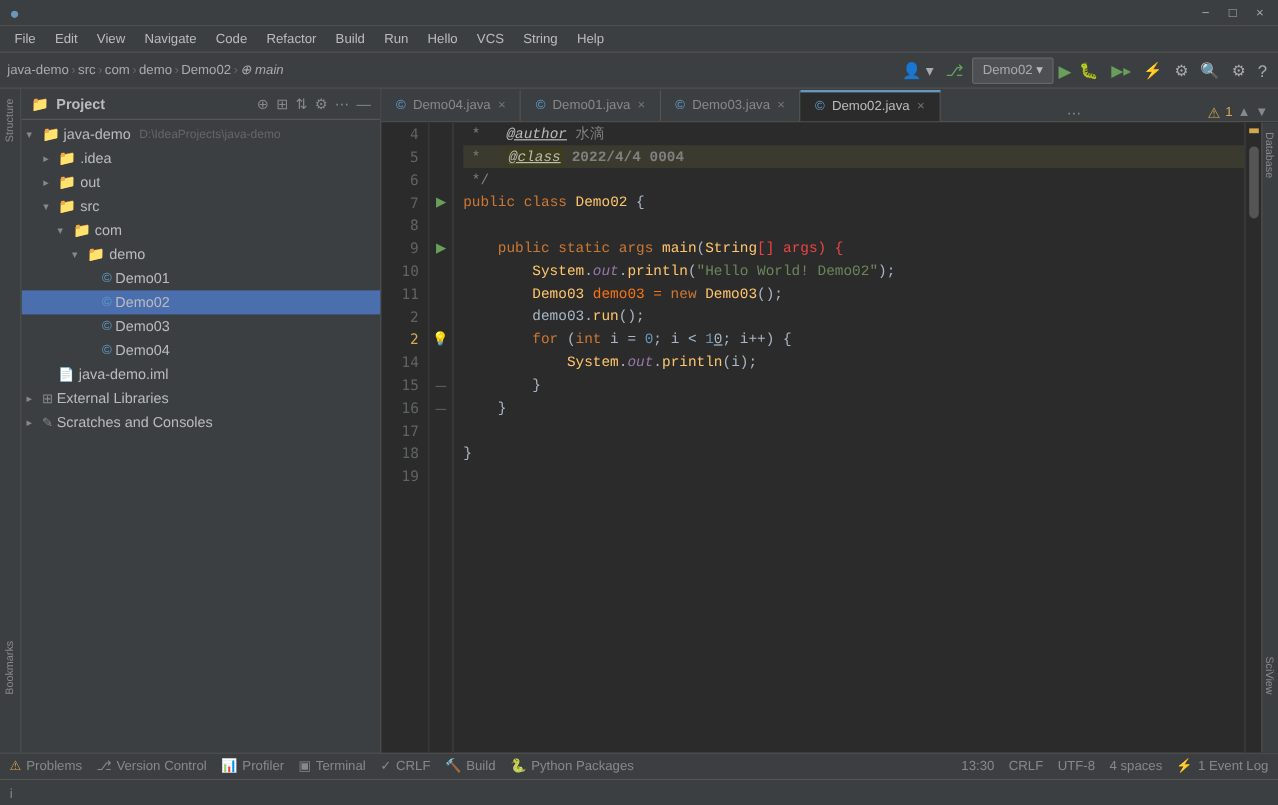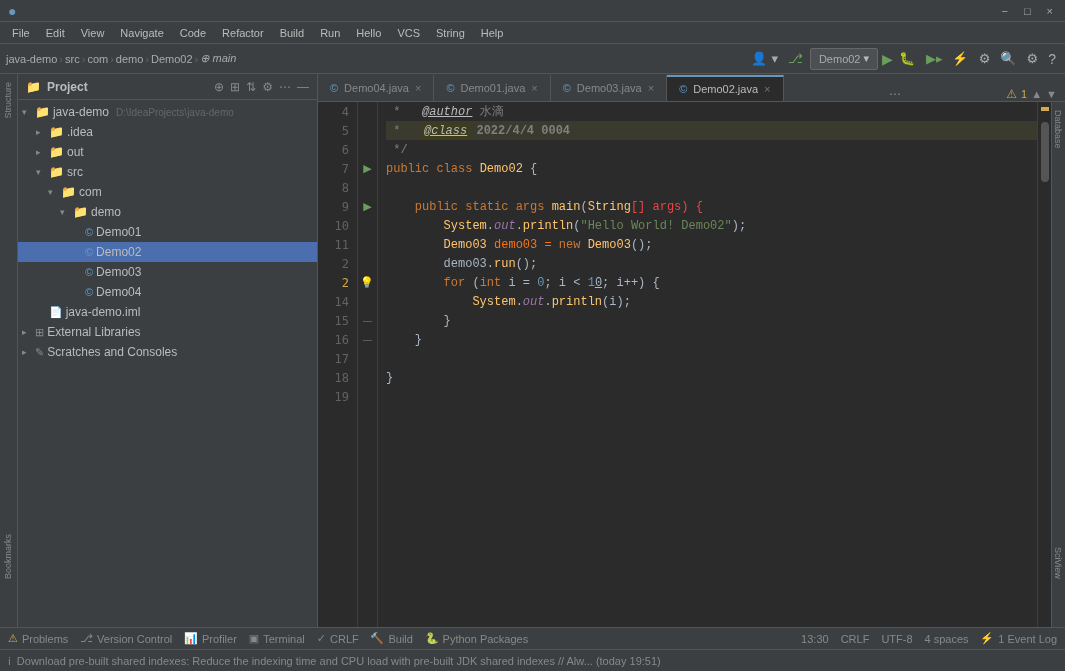--- a/index.html
+++ b/index.html
@@ -434,14 +434,13 @@
     </div>
     <div class="status-bar-item">
       <span style="color:#d4a84b;">⚡</span>
       <span>1  Event Log</span>
     </div>
   </div>
 </div>
 
 <div class="bottom-info">
   <span style="color:#888; margin-right:6px;">ℹ</span>
-  <span class="bottom-info-text">Download pre-built shared indexes: Reduce the indexing time and CPU load with pre-built JDK shared indexes // Alw... (today 19:51)</span>
 </div>
 
 </body></html>

